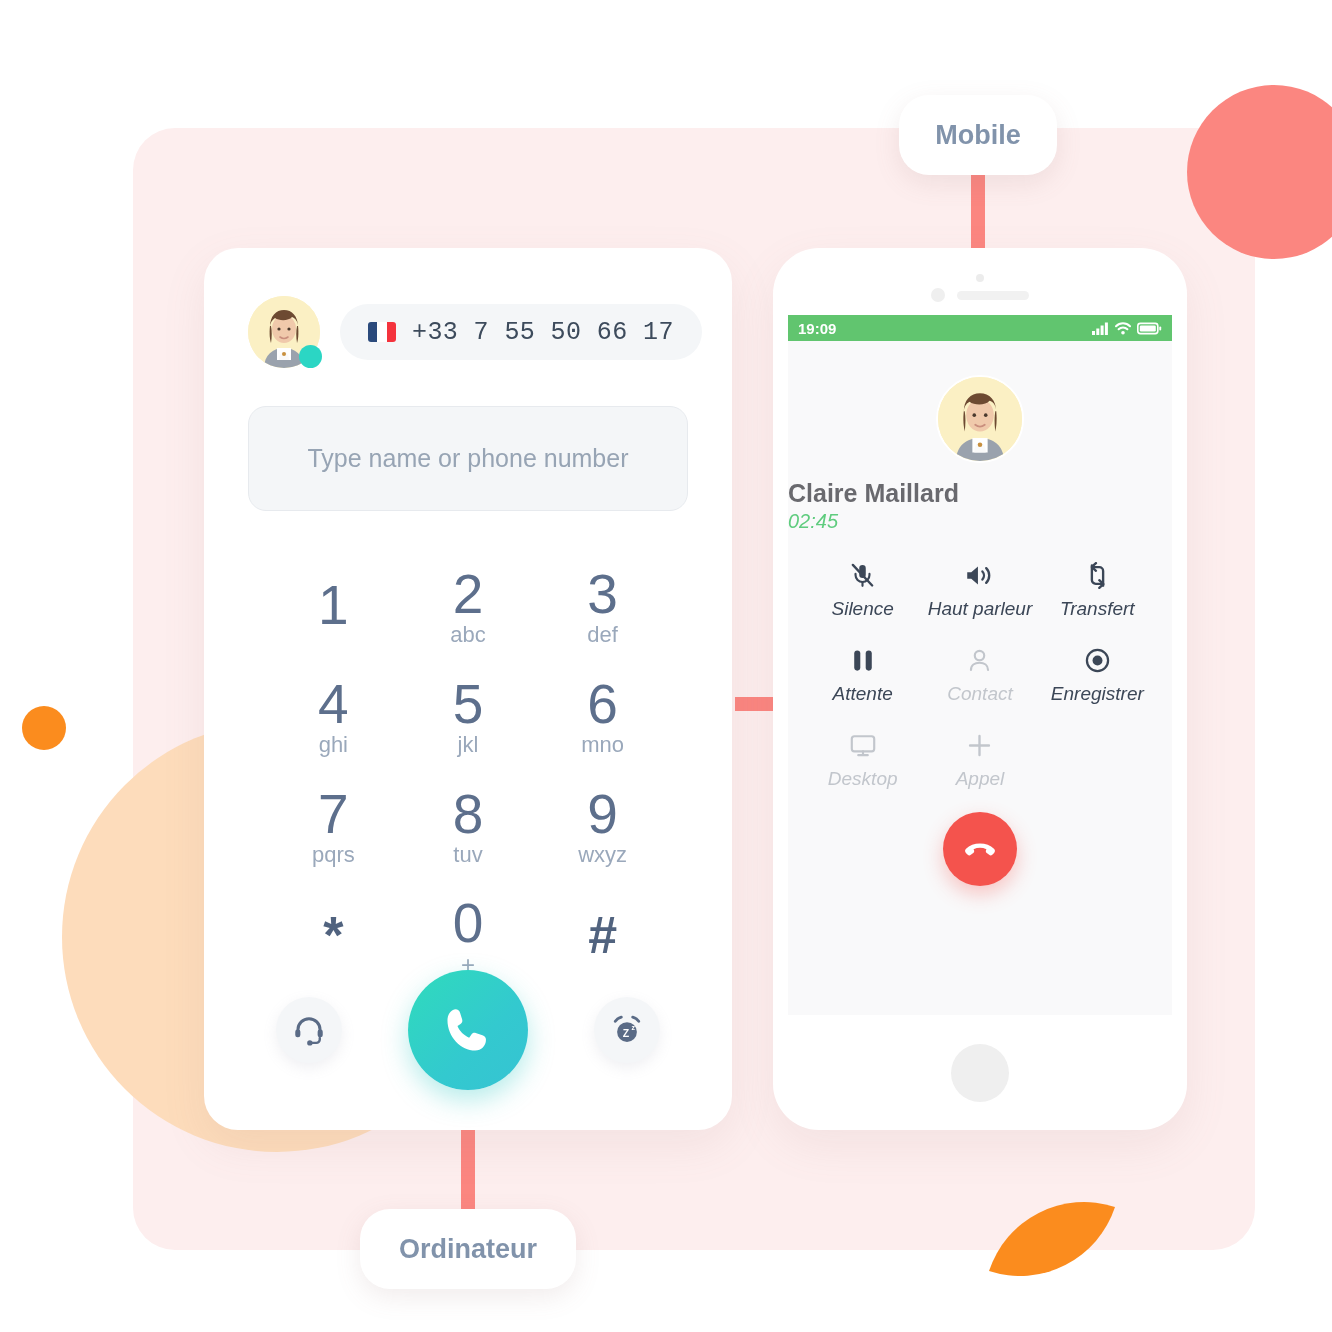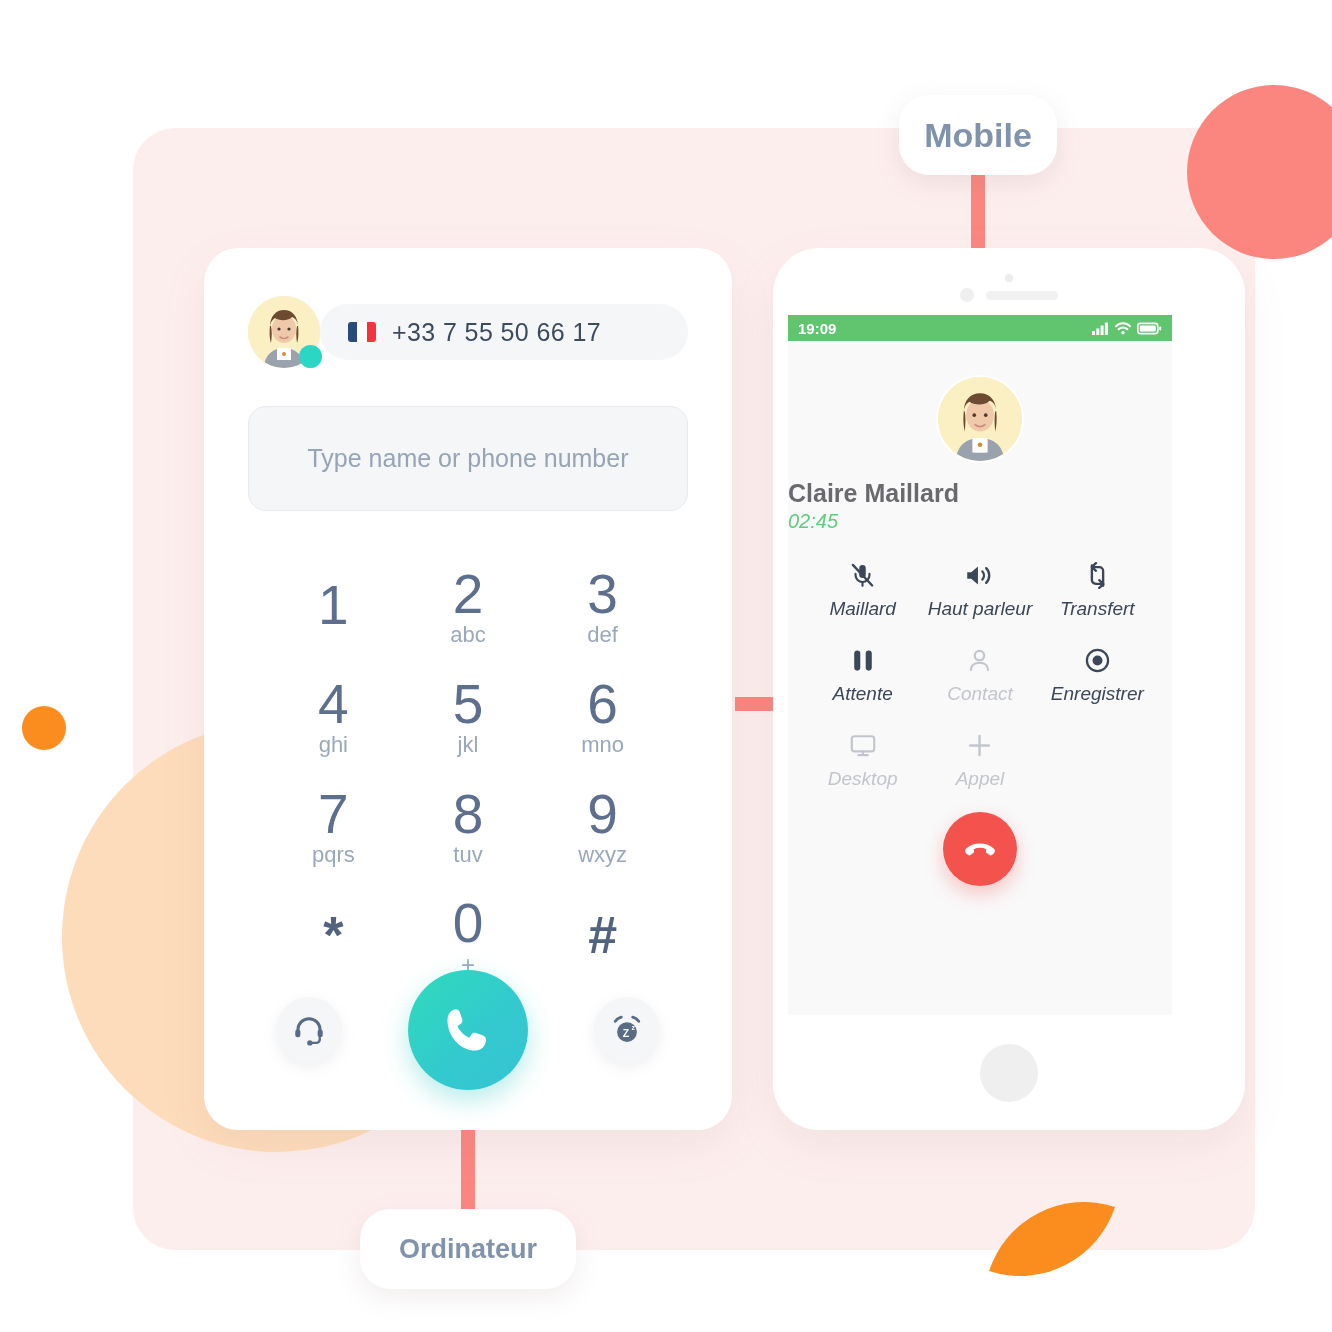--- a/index.html
+++ b/index.html
@@ -49,34 +49,35 @@
   
   .pill {
     position: absolute;
     background: #ffffff;
     border-radius: 30px;
     display: flex; align-items: center; justify-content: center;
     color: #8193ab;
     font-weight: bold;
     box-shadow: 0 8px 26px rgba(150,110,110,.13);
   }
-  .pill-mobile { left: 899px; top: 95px; width: 158px; height: 80px; font-size: 34px; }
+  .pill-mobile { left: 899px; top: 95px; width: 158px; height: 80px; font-size: 27px; }
   .pill-desk   { left: 360px; top: 1209px; width: 216px; height: 80px; font-size: 27px; }
 
   
   .dialer {
     position: absolute; left: 204px; top: 248px;
     width: 528px; height: 882px;
     background: #ffffff; border-radius: 34px;
     box-shadow: 0 16px 44px rgba(160,120,120,.10);
     overflow: hidden;
   }
   .dialer-head {
-    display: flex; align-items: center; 
+    display: flex; align-items: center; gap: 20px;
     padding: 48px 44px 0 44px;
+    font-family: Liberation Mono, monospace;
   }
   .avatar-wrap { position: relative; width: 72px; height: 72px; flex: none; }
   .avatar {
     width: 72px; height: 72px; border-radius: 50%;
     background: #fbf0c4; overflow: hidden; position: relative;
   }
   .avatar svg { display: block; width: 100%; height: 100%; }
   .status-dot {
     position: absolute; right: -2px; bottom: 0;
     width: 23px; height: 23px; border-radius: 50%;
@@ -160,21 +161,21 @@
     width: 120px; height: 120px; border-radius: 50%;
     background: linear-gradient(135deg,#2fdbbc 0%,#33c9cf 60%,#36c3d3 100%);
     display: flex; align-items: center; justify-content: center;
     box-shadow: 0 10px 26px rgba(45,200,195,.35);
     cursor: pointer;
   }
 
   
   .phone {
     position: absolute; left: 773px; top: 248px;
-    width: 472px; height: 882px;
+    width: 414px; height: 882px;
     background: #ffffff; border-radius: 46px;
     box-shadow: 0 16px 44px rgba(160,120,120,.10);
   }
   .speaker-row {
     position: absolute; left: 0; right: 0; top: 40px;
     display: flex; align-items: center; justify-content: center; gap: 12px;
   }
   .cam { width: 14px; height: 14px; border-radius: 50%; background: #efefef; }
   .grill { width: 72px; height: 9px; border-radius: 5px; background: #f1f1f1; }
   .front-dot {
@@ -426,21 +427,21 @@
 
         <div class="ctrl">
           <span class="ic">
             <svg width="27" height="27" viewBox="0 0 24 24">
               <path d="M12 2.6a2.9 2.9 0 0 1 2.9 2.9v5.8A2.9 2.9 0 0 1 12 14.2a2.9 2.9 0 0 1-2.9-2.9V5.5A2.9 2.9 0 0 1 12 2.6z" fill="#3c4757"></path>
               <path d="M5.8 10.6v1a6.2 6.2 0 0 0 12.4 0v-1" stroke="#3c4757" stroke-width="1.9" fill="none" stroke-linecap="round"></path>
               <path d="M12 17.8v3.4" stroke="#3c4757" stroke-width="1.9" stroke-linecap="round"></path>
               <path d="M3.4 2.6 20.6 20.9" stroke="#3c4757" stroke-width="2.1" stroke-linecap="round"></path>
             </svg>
           </span>
-          <span class="lb">Maillard</span>
+          <span class="lb">Silence</span>
         </div>
 
 
         <div class="ctrl">
           <span class="ic">
             <svg width="29" height="27" viewBox="0 0 26 24">
               <path d="M2 9h3.6L11.6 4v16L5.6 15H2z" fill="#3c4757"></path>
               <path d="M15.6 8.4a5.4 5.4 0 0 1 0 7.2" stroke="#3c4757" stroke-width="2.1" fill="none" stroke-linecap="round"></path>
               <path d="M19 5.4a9.4 9.4 0 0 1 0 13.2" stroke="#3c4757" stroke-width="2.1" fill="none" stroke-linecap="round"></path>
             </svg>

